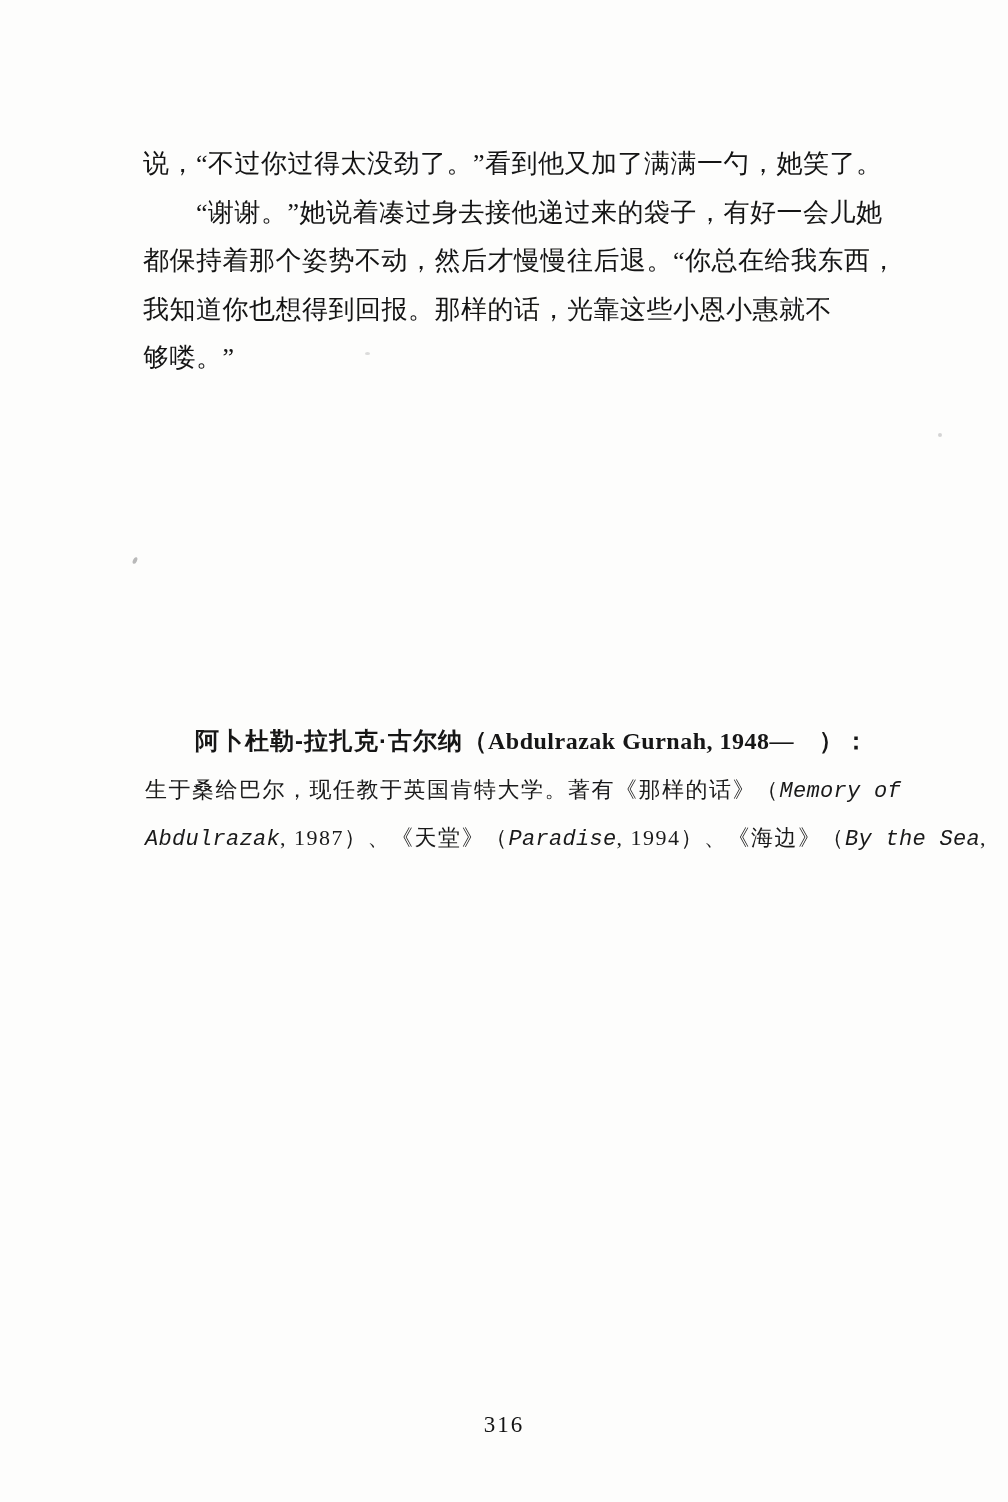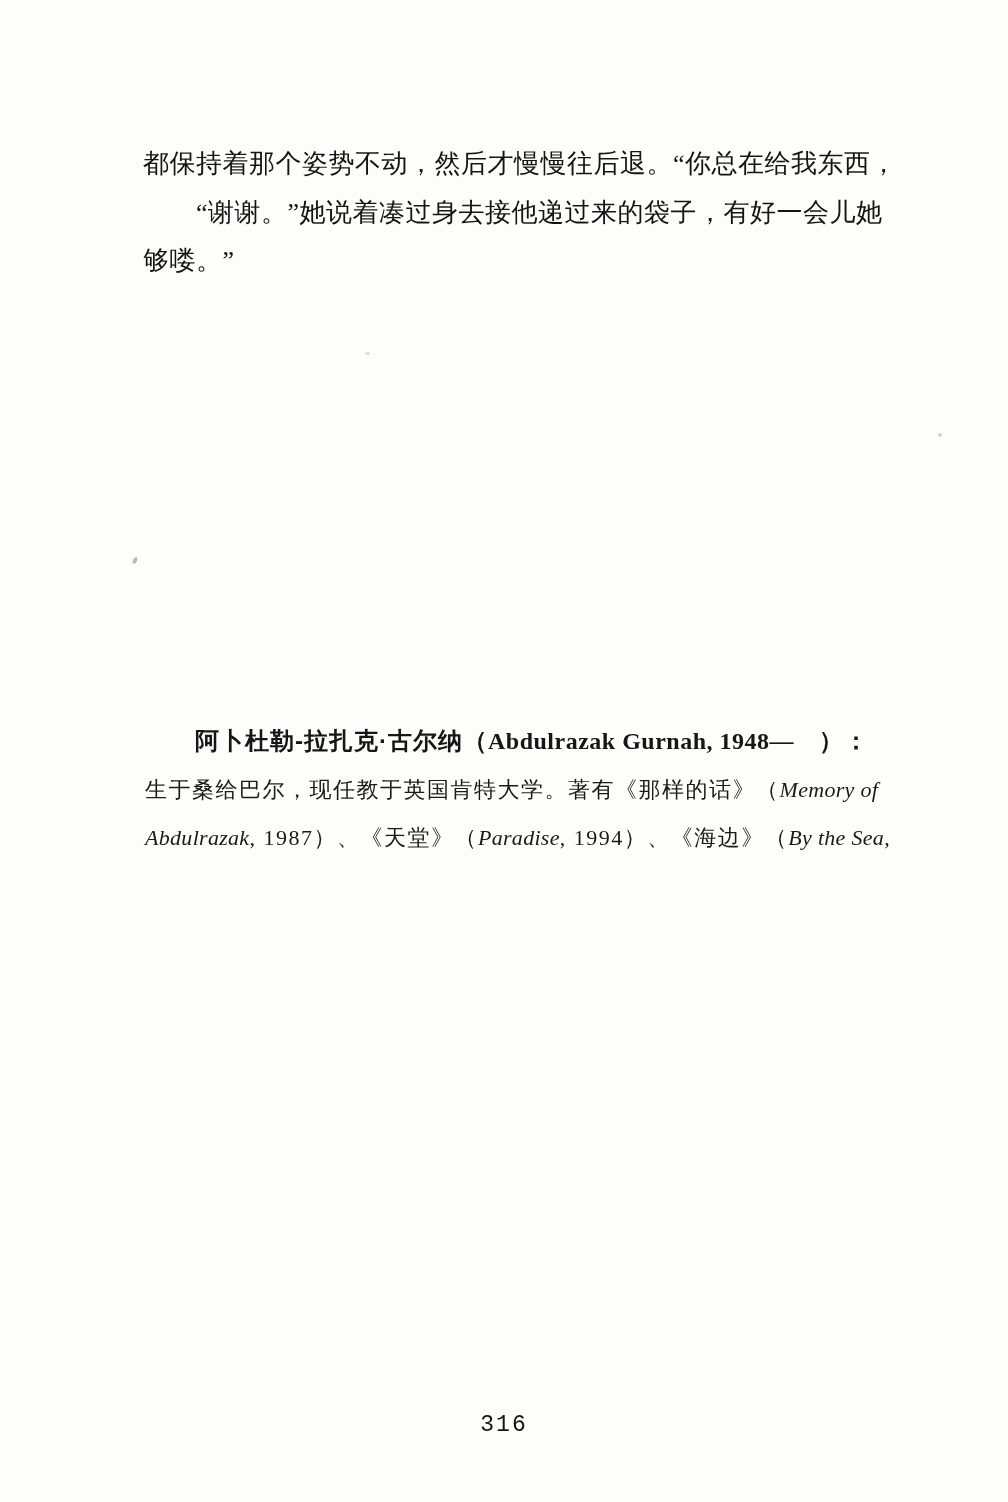--- a/index.html
+++ b/index.html
@@ -64,55 +64,57 @@
     letter-spacing: 1px;
     margin-top: 16px;
   }
   .lat-b {
     font-weight: 700;
     font-family: "Liberation Serif", "DejaVu Serif", serif;
     text-align: center;
   }
   .lat-i {
     font-style: italic;
-    font-family: Liberation Serif, serif;
+    font-family: Liberation Mono, monospace;
     letter-spacing: 0.3px;
   }
   
   .page-number {
     position: absolute;
     top: 1410px;
     left: 0;
     width: 100%;
     height: 30px;
     line-height: 30px;
     text-align: center;
     font-size: 23px;
     letter-spacing: 2px;
     color: #141414;
-    font-family: Liberation Mono, monospace;
+    font-family: Liberation Serif, serif;
   }
   
   .speck {
     position: absolute;
     background: #b9b9b9;
     border-radius: 50%;
   }
   .speck-1 { left: 133px; top: 557px; width: 4px; height: 7px; transform: rotate(25deg); }
   .speck-2 { left: 938px; top: 433px; width: 4px; height: 4px; opacity: 0.6; }
   .speck-3 { left: 365px; top: 352px; width: 5px; height: 3px; opacity: 0.5; }
 </style>
 </head>
 <body>
 
 <div class="page">
 
   <div class="body-text" id="body-lines">
+      <div class="line">说，“不过你过得太没劲了。”看到他又加了满满一勺，她笑了。</div>
+      <div class="line indent">“谢谢。”她说着凑过身去接他递过来的袋子，有好一会儿她</div>
       <div class="line">都保持着那个姿势不动，然后才慢慢往后退。“你总在给我东西，</div>
-      <div class="line indent">“谢谢。”她说着凑过身去接他递过来的袋子，有好一会儿她</div>
+      <div class="line">我知道你也想得到回报。那样的话，光靠这些小恩小惠就不</div>
       <div class="line">够喽。”</div>
     </div>
 
   <div class="bio">
     <div class="bio-heading" id="bio-heading"><span class="cjk-b">阿卜杜勒-拉扎克·古尔纳（</span><span class="lat-b">Abdulrazak Gurnah, 1948—</span><span class="cjk-b">　）：</span></div>
     <div id="bio-lines">
         <div class="bio-line"><span>生于桑给巴尔，现任教于英国肯特大学。著有《那样的话》（</span><span class="lat-i">Memory of</span></div>
         <div class="bio-line"><span class="lat-i">Abdulrazak</span><span>, 1987）、《天堂》（</span><span class="lat-i">Paradise</span><span>, 1994）、《海边》（</span><span class="lat-i">By the Sea</span><span>,</span></div>
       </div>
   </div>

